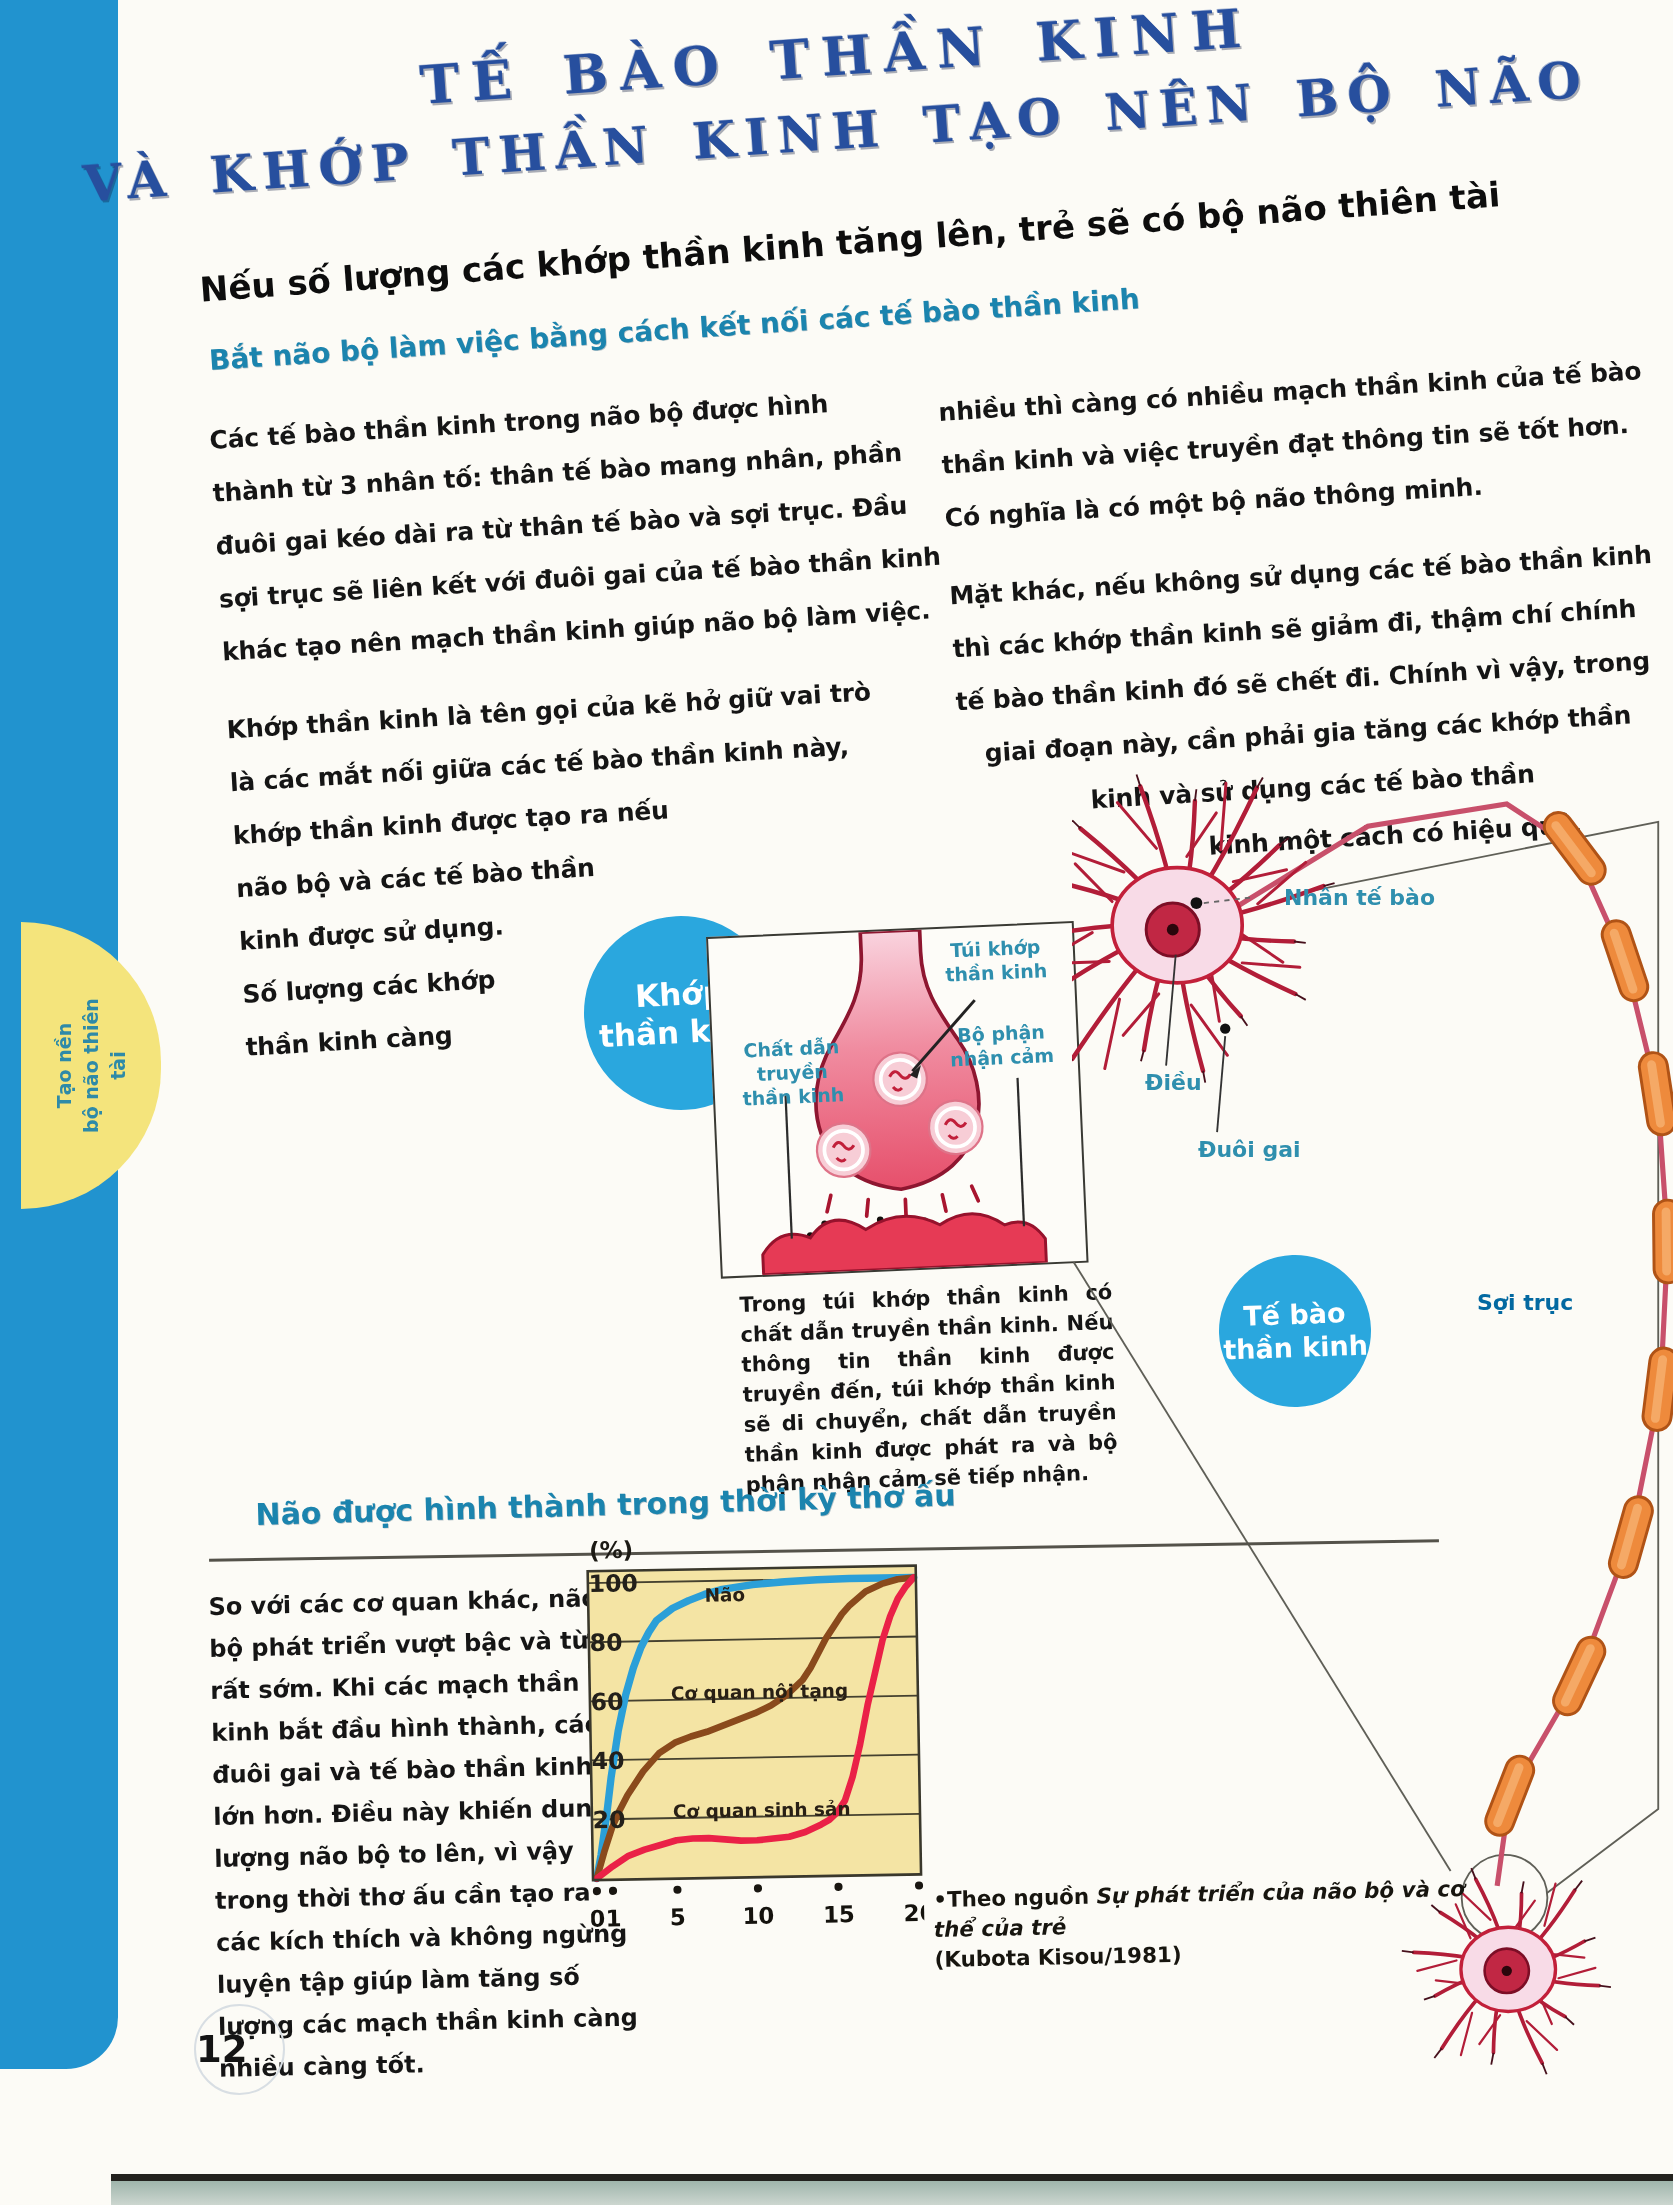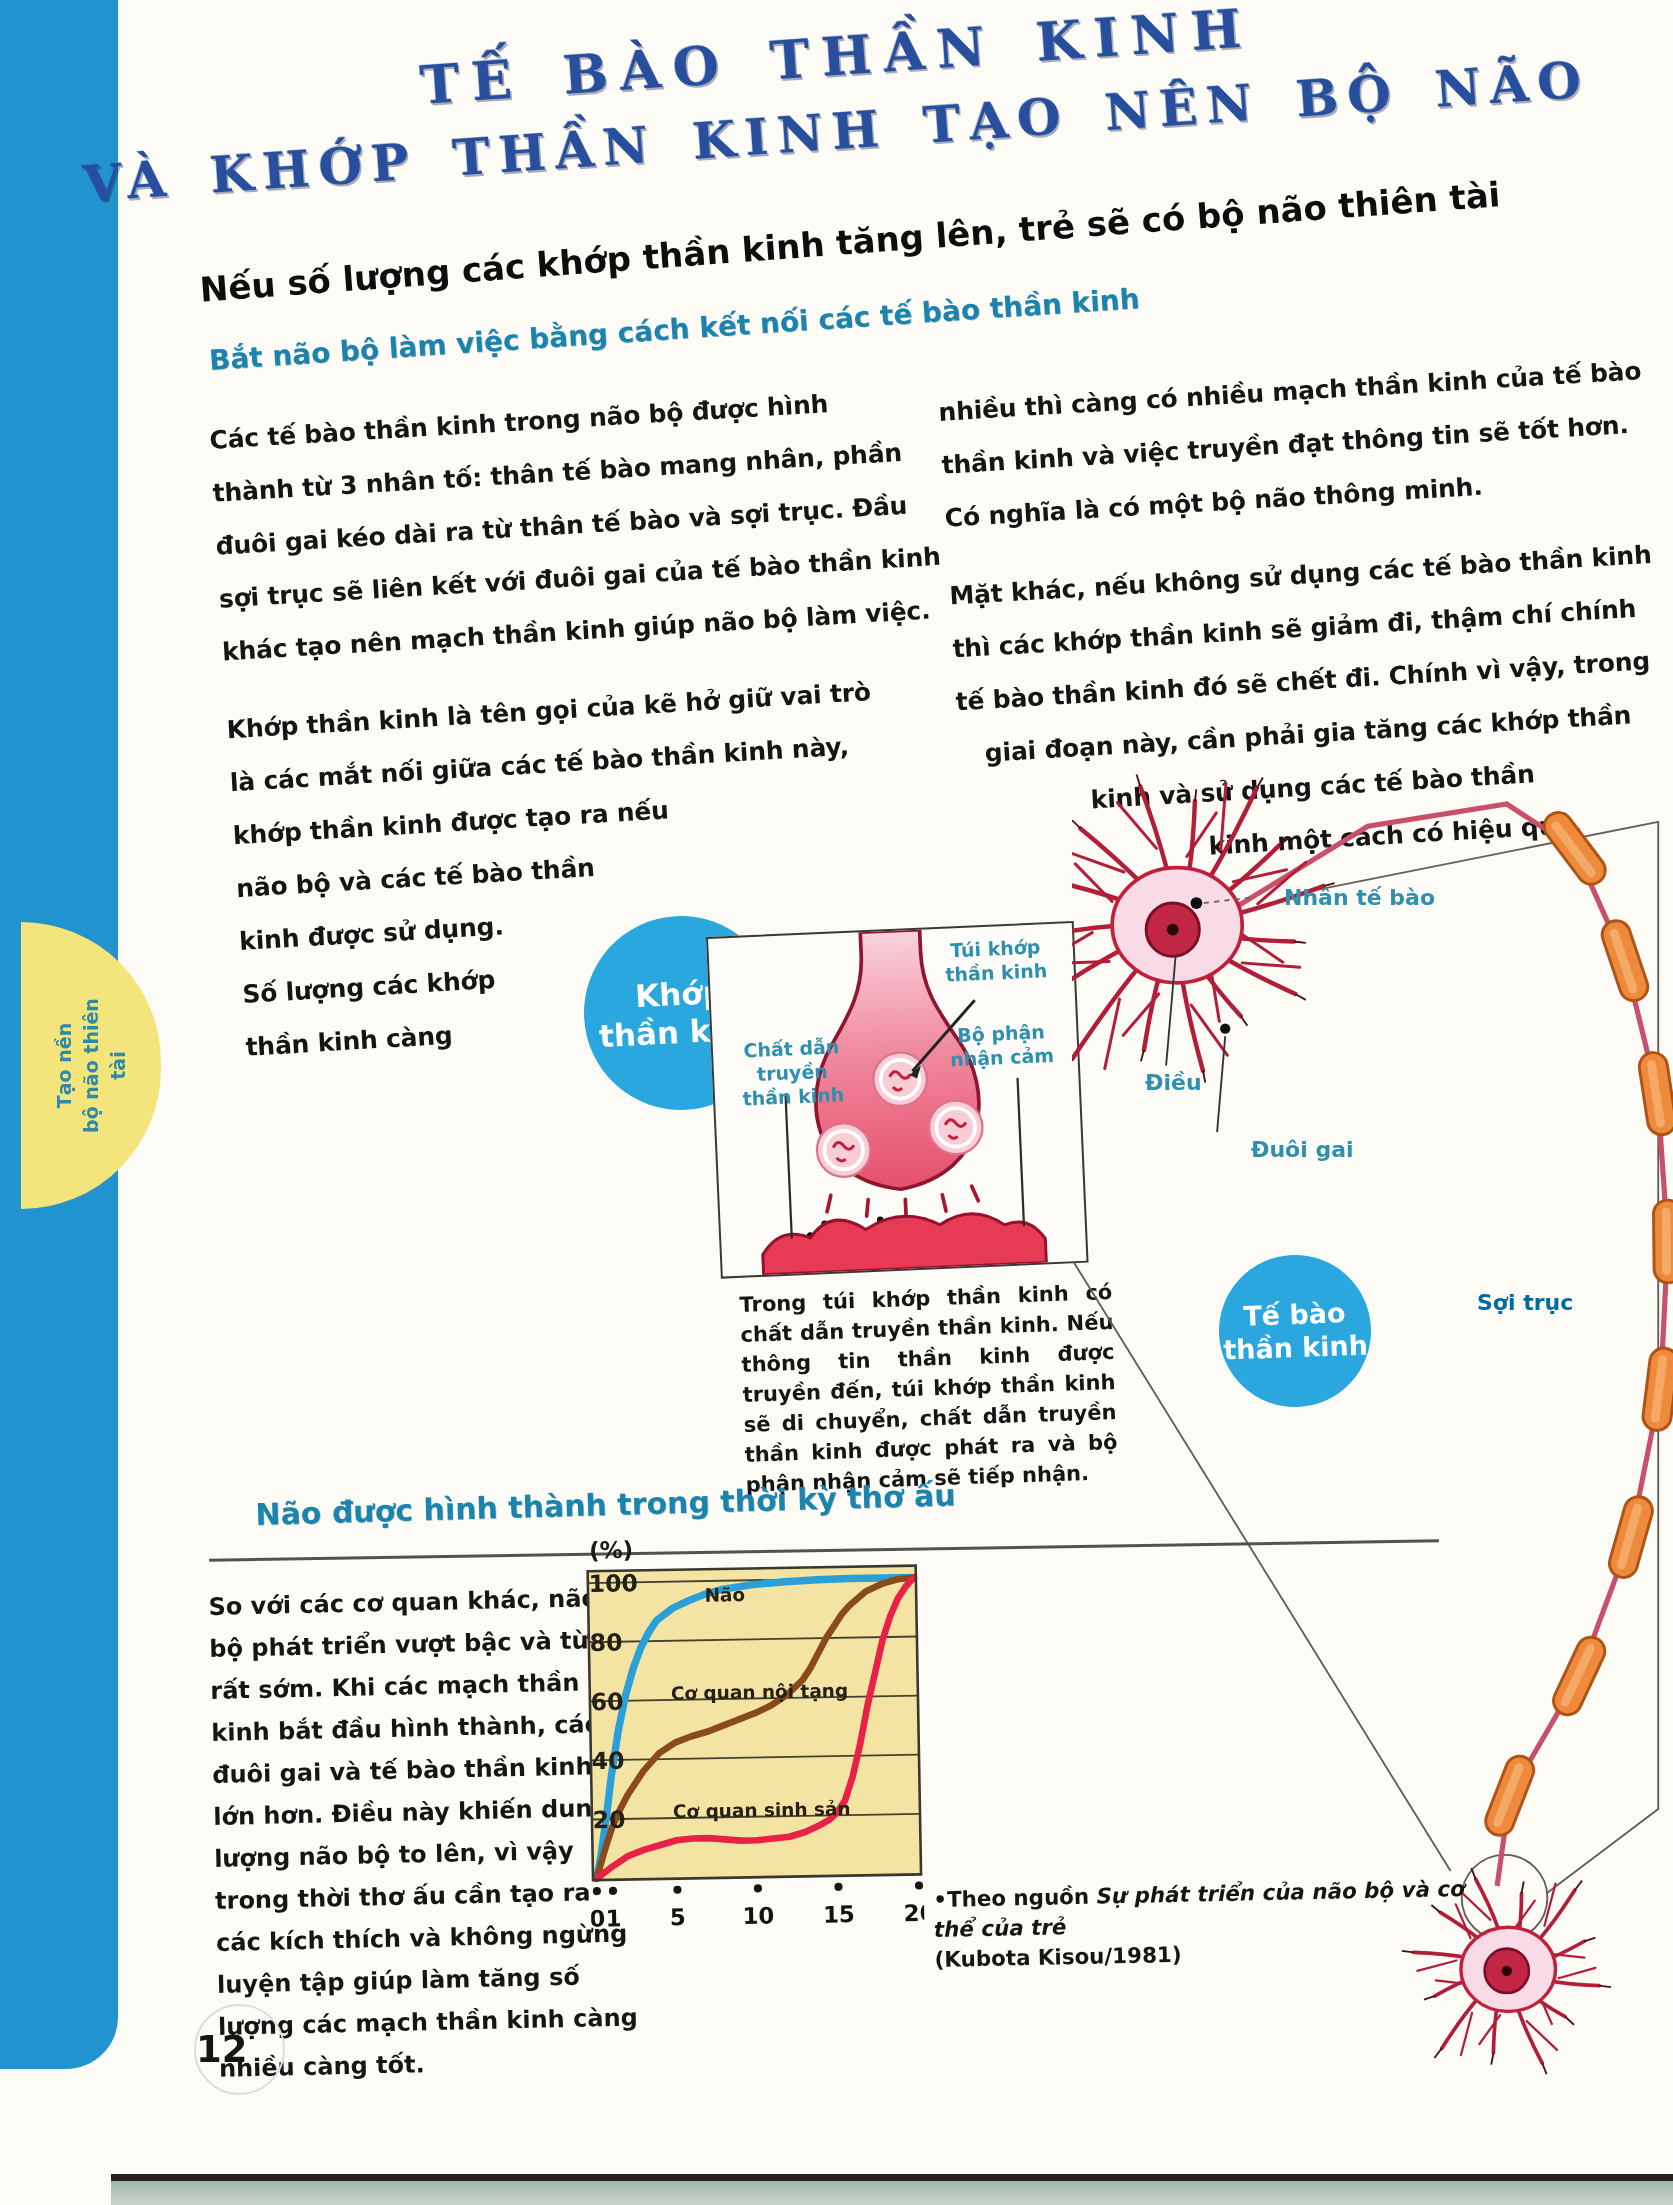--- a/index.html
+++ b/index.html
@@ -324,21 +324,21 @@
       <path d="M462,1642 L446,1640" stroke="#46101c" stroke-width="2.5" fill="none"></path>
       <path d="M590,1665 Q566,1629 498,1588" stroke="#b21d38" stroke-width="5" fill="none" stroke-linecap="round"></path>
       <path d="M539,1623 L519,1577" stroke="#b21d38" stroke-width="3" fill="none" stroke-linecap="round"></path>
       <path d="M498,1588 L486,1578" stroke="#46101c" stroke-width="2.5" fill="none"></path>
       <ellipse cx="590" cy="1665" rx="64" ry="57" fill="#f8dbe7" stroke="#c2203a" stroke-width="4.5"></ellipse>
       <circle cx="588" cy="1667" r="30" fill="#c12744" stroke="#7c0e26" stroke-width="3.5"></circle>
       <circle cx="588" cy="1667" r="7" fill="#2a060c"></circle>
     </svg>
   <div class="n-label" style="left:1256px;top:885px;margin-left:28px;">Nhân tế bào</div>
   <div class="n-label" style="left:1145px;top:1070px;">Điều</div>
-  <div class="n-label" style="left:1251px;top:1137px;text-align:center;">Đuôi gai</div>
+  <div class="n-label" style="left:1198px;top:1137px;text-align:center;">Đuôi gai</div>
   <div class="n-label lbl-soi-truc" style="left:1477px;top:1290px;">Sợi trục</div>
   <div class="badge neuron-badge">Tế bào
 thần kinh</div>
 
   <div class="h2">Não được hình thành trong thời kỳ thơ ấu</div>
   <div class="h2-rule"></div>
   <div class="sec2-para">
       <div class="ln">So với các cơ quan khác, não</div>
       <div class="ln">bộ phát triển vượt bậc và từ</div>
       <div class="ln">rất sớm. Khi các mạch thần</div>

